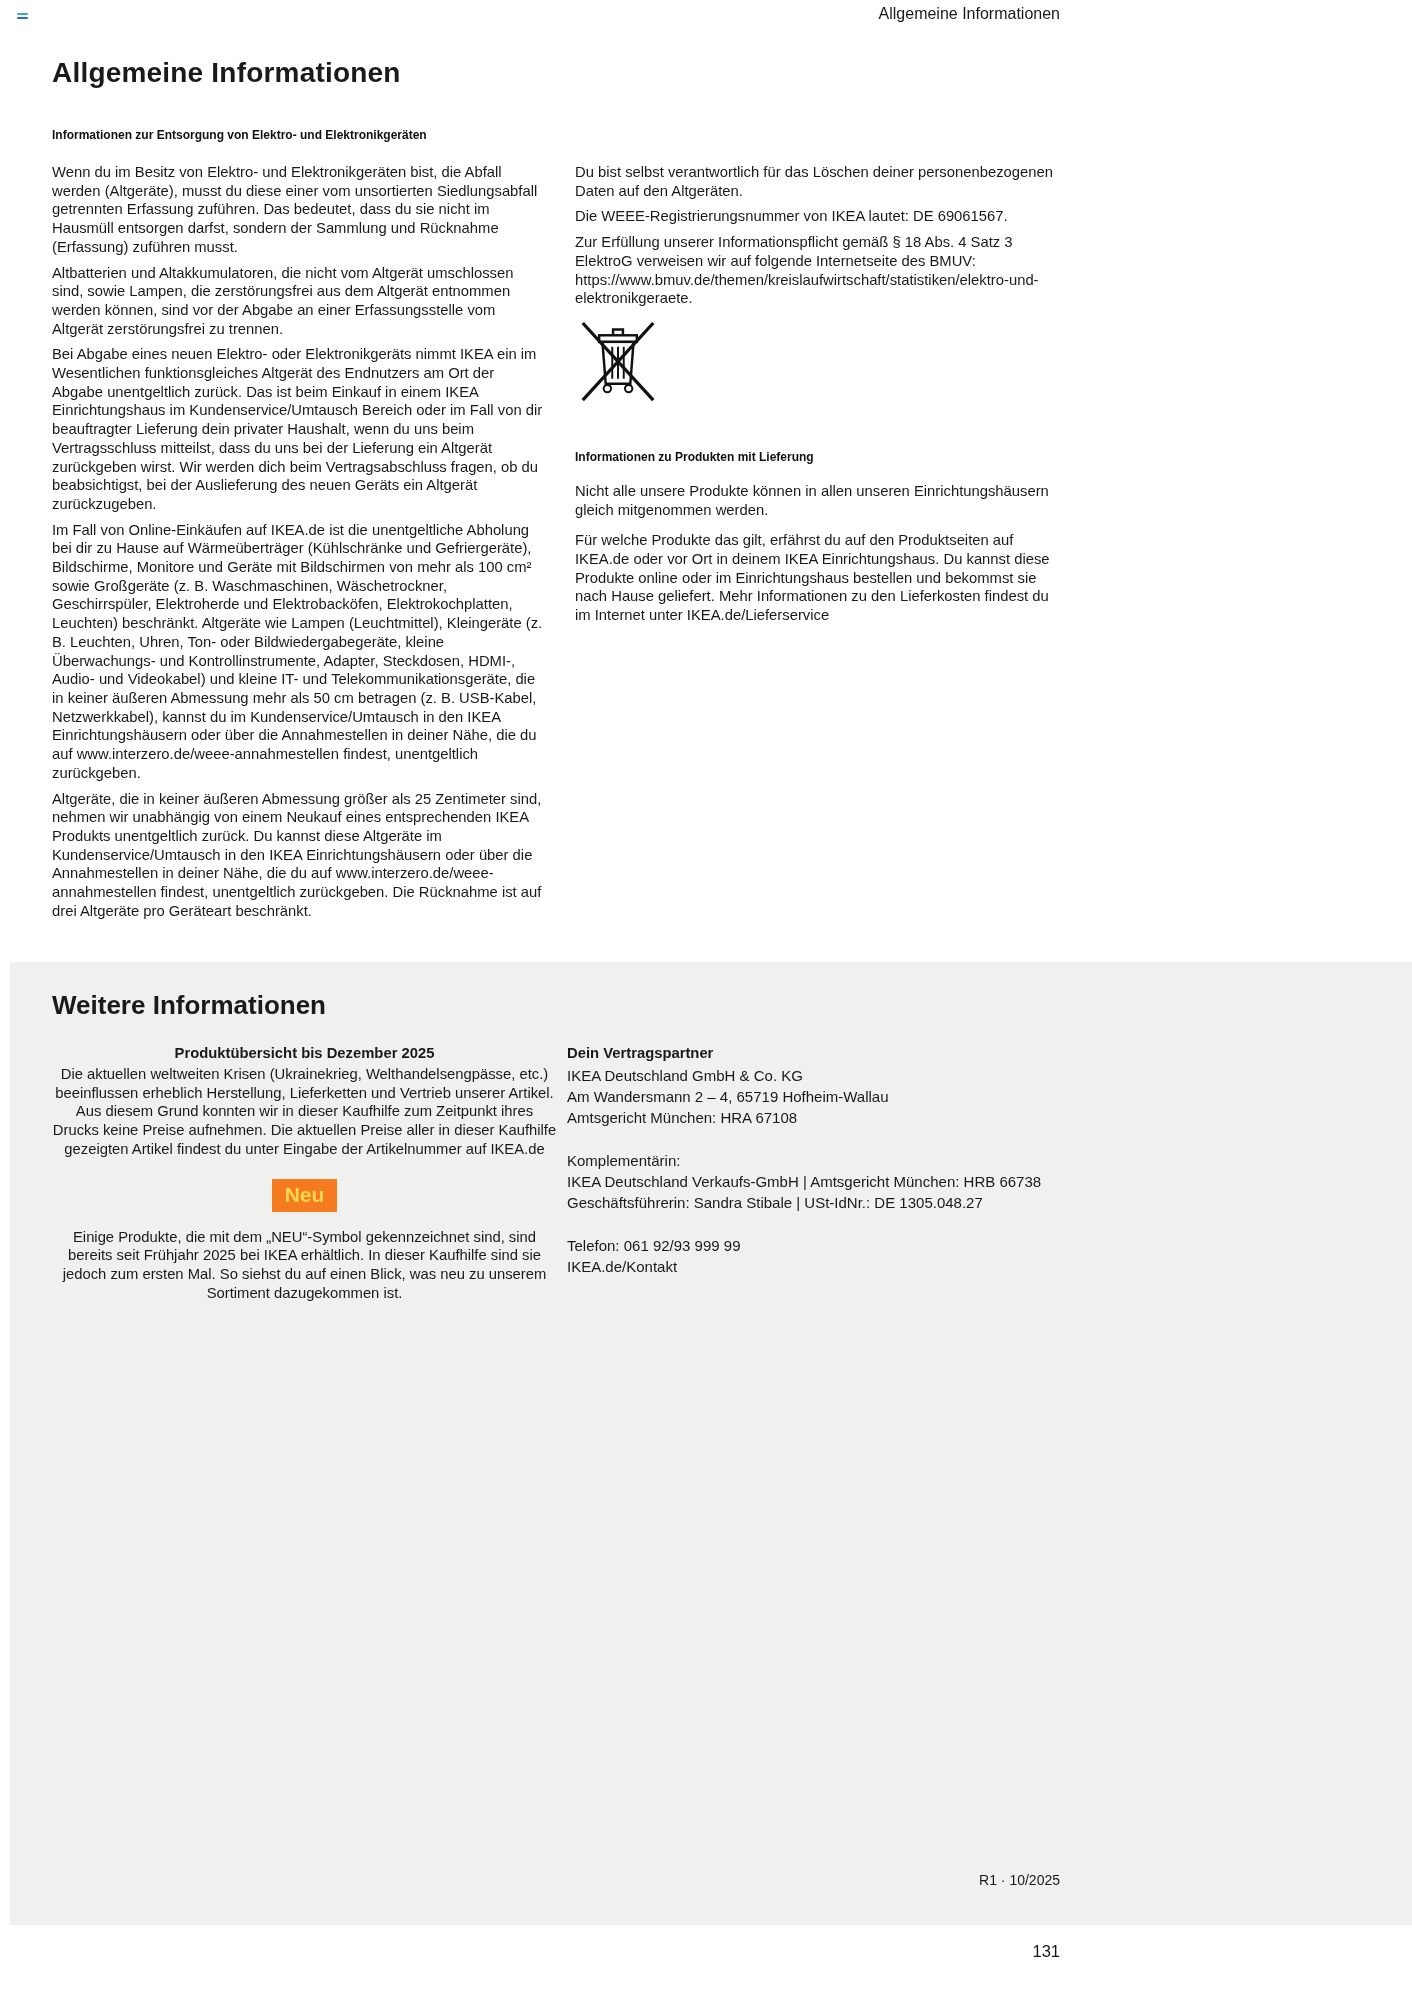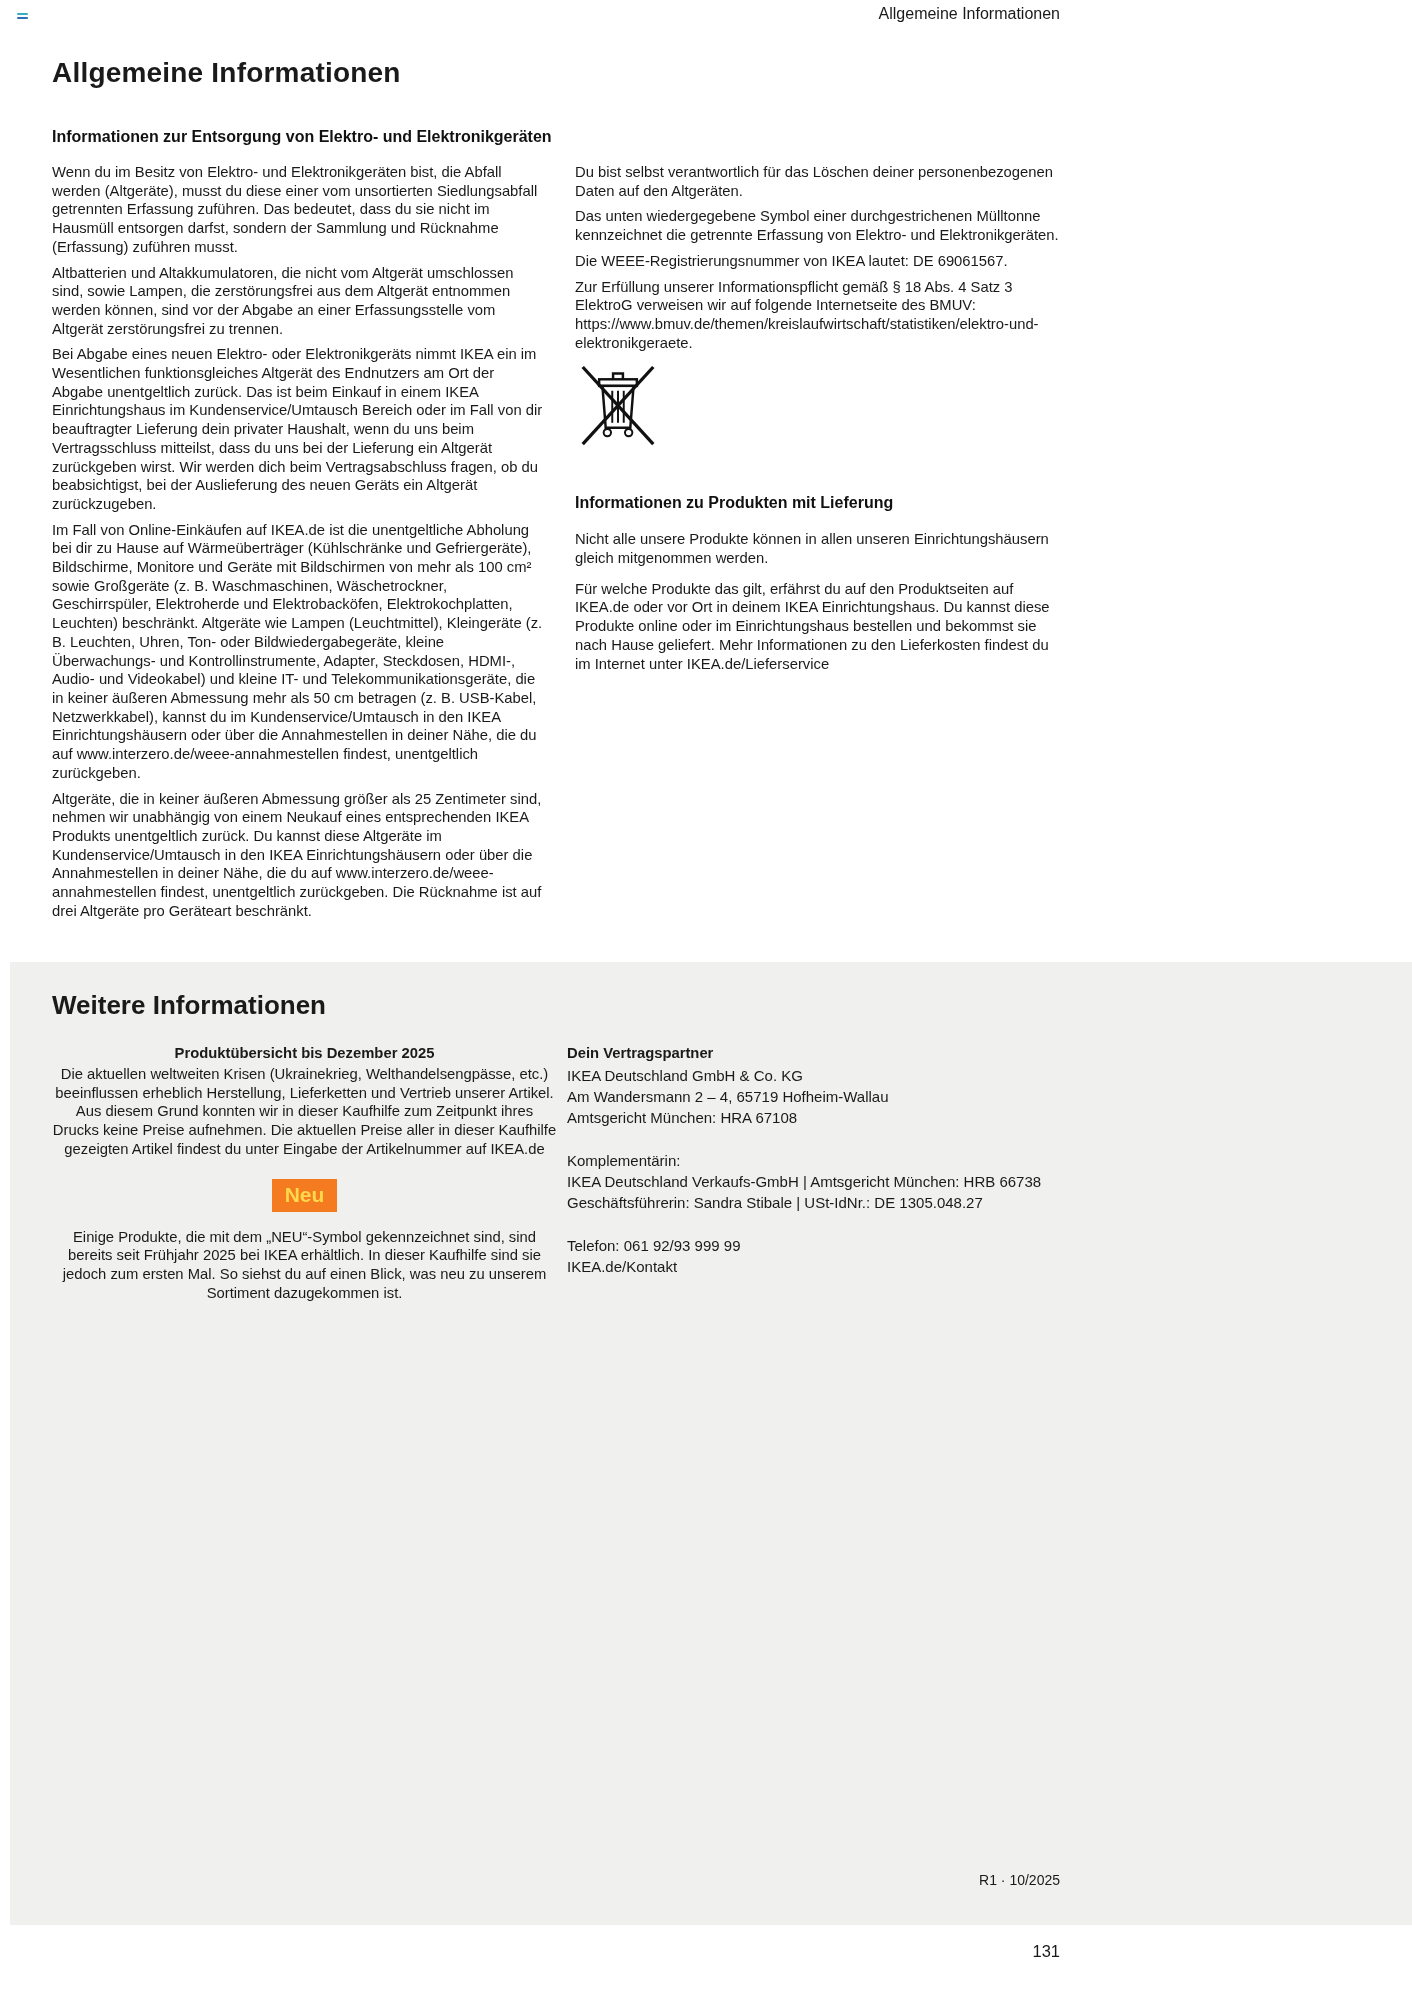--- a/index.html
+++ b/index.html
@@ -11,21 +11,21 @@
     overflow:hidden; margin:0 auto;
   }
   .running-header { position:absolute; top:5px; right:352px; font-size:16px; color:#1a1a1a; }
   .corner-icon { position:absolute; top:13px; left:17px; width:12px; }
   .corner-icon .bar { height:2px; margin-bottom:2px; border-radius:1px; }
   .corner-icon .bar.b1 { background:#35aec2; width:11px; }
   .corner-icon .bar.b2 { background:#2f6db5; width:11px; }
 
   .page-title { position:absolute; top:57px; left:52px; font-size:28px; font-weight:bold; letter-spacing:.2px; }
 
-  .section-heading { font-size:16px; font-weight:bold; color:#111; }
+  .section-heading { font-size:12px; font-weight:bold; color:#111; }
   .disposal-heading { position:absolute; top:128px; left:52px; }
 
   .col-left  { position:absolute; top:163px; left:52px;  width:494px; }
   .col-right { position:absolute; top:163px; left:575px; width:488px; }
   p.body { font-size:14.8px; line-height:18.7px; margin-bottom:7px; color:#1a1a1a; }
 
   .weee-wrap { margin:10px 0 40px 2px; height:92px; }
   .delivery-heading { margin-bottom:18px; }
   .delivery-p2 { margin-top:12px; }
 
@@ -67,21 +67,20 @@
   <div class="col-left">
     <p class="body">Wenn du im Besitz von Elektro- und Elektronikgeräten bist, die Abfall werden (Altgeräte), musst du diese einer vom unsortierten Siedlungsabfall getrennten Erfassung zuführen. Das bedeutet, dass du sie nicht im Hausmüll entsorgen darfst, sondern der Sammlung und Rücknahme (Erfassung) zuführen musst.</p>
     <p class="body">Altbatterien und Altakkumulatoren, die nicht vom Altgerät umschlossen sind, sowie Lampen, die zerstörungsfrei aus dem Altgerät entnommen werden können, sind vor der Abgabe an einer Erfassungsstelle vom Altgerät zerstörungsfrei zu trennen.</p>
     <p class="body">Bei Abgabe eines neuen Elektro- oder Elektronikgeräts nimmt IKEA ein im Wesentlichen funktionsgleiches Altgerät des Endnutzers am Ort der Abgabe unentgeltlich zurück. Das ist beim Einkauf in einem IKEA Einrichtungshaus im Kundenservice/Umtausch Bereich oder im Fall von dir beauftragter Lieferung dein privater Haushalt, wenn du uns beim Vertragsschluss mitteilst, dass du uns bei der Lieferung ein Altgerät zurückgeben wirst. Wir werden dich beim Vertragsabschluss fragen, ob du beabsichtigst, bei der Auslieferung des neuen Geräts ein Altgerät zurückzugeben.</p>
     <p class="body">Im Fall von Online-Einkäufen auf IKEA.de ist die unentgeltliche Abholung bei dir zu Hause auf Wärmeüberträger (Kühlschränke und Gefriergeräte), Bildschirme, Monitore und Geräte mit Bildschirmen von mehr als 100 cm² sowie Großgeräte (z. B. Waschmaschinen, Wäschetrockner, Geschirrspüler, Elektroherde und Elektrobacköfen, Elektrokochplatten, Leuchten) beschränkt. Altgeräte wie Lampen (Leuchtmittel), Kleingeräte (z. B. Leuchten, Uhren, Ton- oder Bildwiedergabegeräte, kleine Überwachungs- und Kontrollinstrumente, Adapter, Steckdosen, HDMI-, Audio- und Videokabel) und kleine IT- und Telekommunikationsgeräte, die in keiner äußeren Abmessung mehr als 50 cm betragen (z. B. USB-Kabel, Netzwerkkabel), kannst du im Kundenservice/Umtausch in den IKEA Einrichtungshäusern oder über die Annahmestellen in deiner Nähe, die du auf www.interzero.de/weee-annahmestellen findest, unentgeltlich zurückgeben.</p>
     <p class="body">Altgeräte, die in keiner äußeren Abmessung größer als 25 Zentimeter sind, nehmen wir unabhängig von einem Neukauf eines entsprechenden IKEA Produkts unentgeltlich zurück. Du kannst diese Altgeräte im Kundenservice/Umtausch in den IKEA Einrichtungshäusern oder über die Annahmestellen in deiner Nähe, die du auf www.interzero.de/weee-annahmestellen findest, unentgeltlich zurückgeben. Die Rücknahme ist auf drei Altgeräte pro Geräteart beschränkt.</p>
   </div>
 
   <div class="col-right">
     <p class="body">Du bist selbst verantwortlich für das Löschen deiner personenbezogenen Daten auf den Altgeräten.</p>
-    <p class="body">Das unten wiedergegebene Symbol einer durchgestrichenen Mülltonne kennzeichnet die getrennte Erfassung von Elektro- und Elektronikgeräten.</p>
     <p class="body">Die WEEE-Registrierungsnummer von IKEA lautet: DE 69061567.</p>
     <p class="body">Zur Erfüllung unserer Informationspflicht gemäß § 18 Abs. 4 Satz 3 ElektroG verweisen wir auf folgende Internetseite des BMUV: https://www.bmuv.de/themen/kreislaufwirtschaft/statistiken/elektro-und-elektronikgeraete.</p>
 
     <div class="weee-wrap">
       <svg width="82" height="92" viewBox="0 0 100 112" xmlns="http://www.w3.org/2000/svg" aria-hidden="true">
 
         <rect x="27" y="21" width="46" height="8" fill="none" stroke="#111" stroke-width="3"></rect>
 
         <path d="M44 21 L44 14 L56 14 L56 21" fill="none" stroke="#111" stroke-width="3"></path>
 

